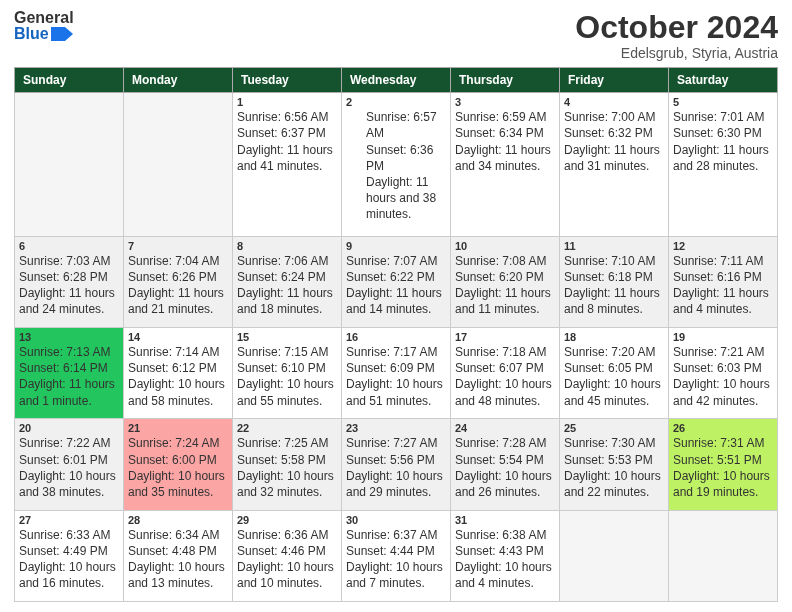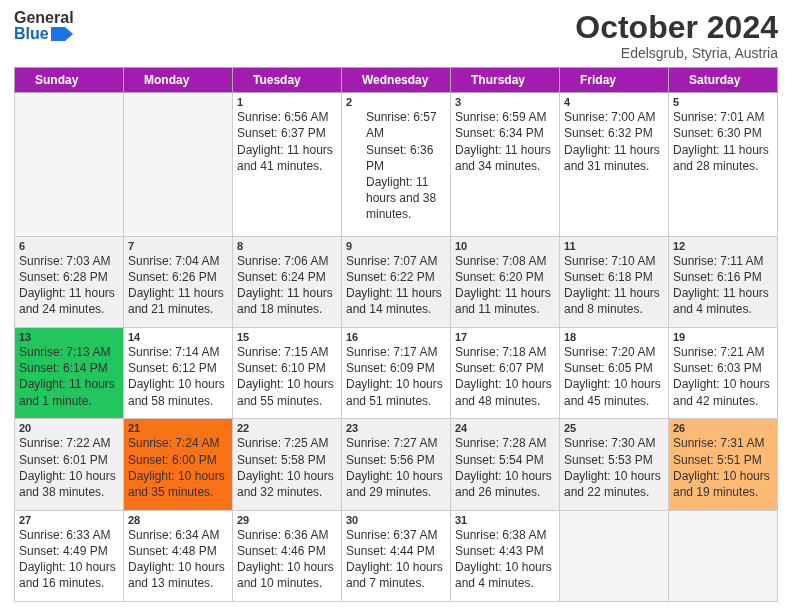--- a/index.html
+++ b/index.html
@@ -45,25 +45,25 @@
     .location {
       font-size: 14px;
       color: #555;
     }
     .calendar {
       width: 100%;
       border-collapse: collapse;
       flex: 1;
     }
     .calendar th {
-      background: #a21caf;
+      background: #14532d;
       color: #fff;
       font-size: 12px;
       font-weight: bold;
-      padding: 5px 20px;
+      padding: 5px 8px;
       text-align: left;
       border: 1px solid #aaa;
     }
     .calendar td {
       border: 1px solid #ccc;
       vertical-align: top;
       padding: 3px 4px;
       font-size: 9.5px;
       color: #333;
       width: calc(100% / 7);
@@ -250,21 +250,21 @@
 Daylight: 10 hours and 42 minutes.</div>
           </td>
         </tr>
         <tr>
           <td style="background: rgb(240, 240, 240);">
             <span class="day-num">20</span>
             <div class="day-info" style="white-space: pre-line;">Sunrise: 7:22 AM
 Sunset: 6:01 PM
 Daylight: 10 hours and 38 minutes.</div>
           </td>
-          <td style="background: #f97316;">
+          <td style="background: #fca5a5;">
             <span class="day-num">21</span>
             <div class="day-info" style="white-space: pre-line;">Sunrise: 7:24 AM
 Sunset: 6:00 PM
 Daylight: 10 hours and 35 minutes.</div>
           </td>
           <td style="background: rgb(240, 240, 240);">
             <span class="day-num">22</span>
             <div class="day-info" style="white-space: pre-line;">Sunrise: 7:25 AM
 Sunset: 5:58 PM
 Daylight: 10 hours and 32 minutes.</div>
@@ -280,21 +280,21 @@
             <div class="day-info" style="white-space: pre-line;">Sunrise: 7:28 AM
 Sunset: 5:54 PM
 Daylight: 10 hours and 26 minutes.</div>
           </td>
           <td style="background: rgb(240, 240, 240);">
             <span class="day-num">25</span>
             <div class="day-info" style="white-space: pre-line;">Sunrise: 7:30 AM
 Sunset: 5:53 PM
 Daylight: 10 hours and 22 minutes.</div>
           </td>
-          <td style="background: #fdba74;">
+          <td style="background: #bef264;">
             <span class="day-num">26</span>
             <div class="day-info" style="white-space: pre-line;">Sunrise: 7:31 AM
 Sunset: 5:51 PM
 Daylight: 10 hours and 19 minutes.</div>
           </td>
         </tr>
         <tr>
           <td style="background: rgb(255, 255, 255);">
             <span class="day-num">27</span>
             <div class="day-info" style="white-space: pre-line;">Sunrise: 6:33 AM

